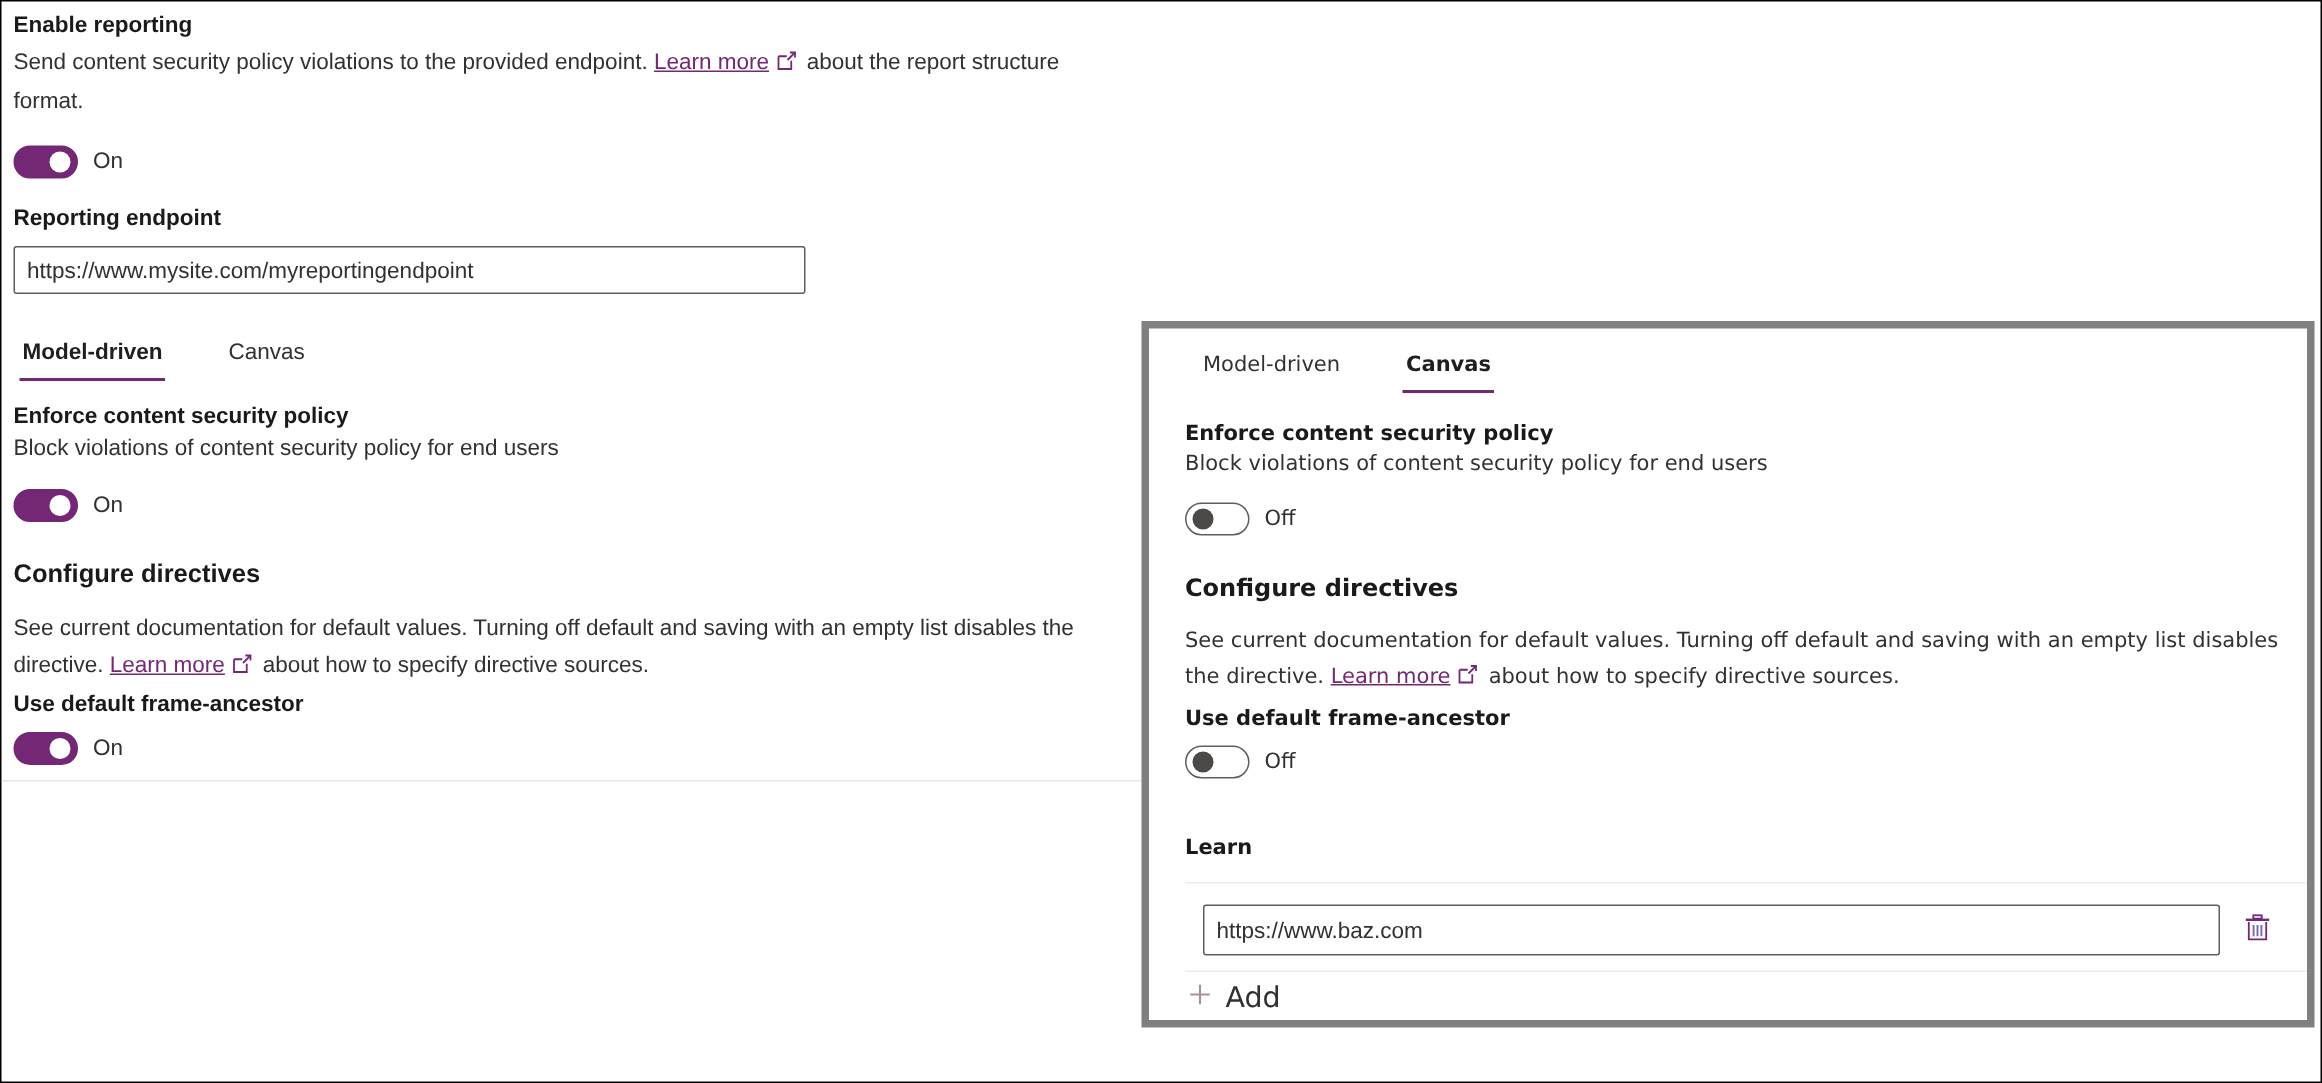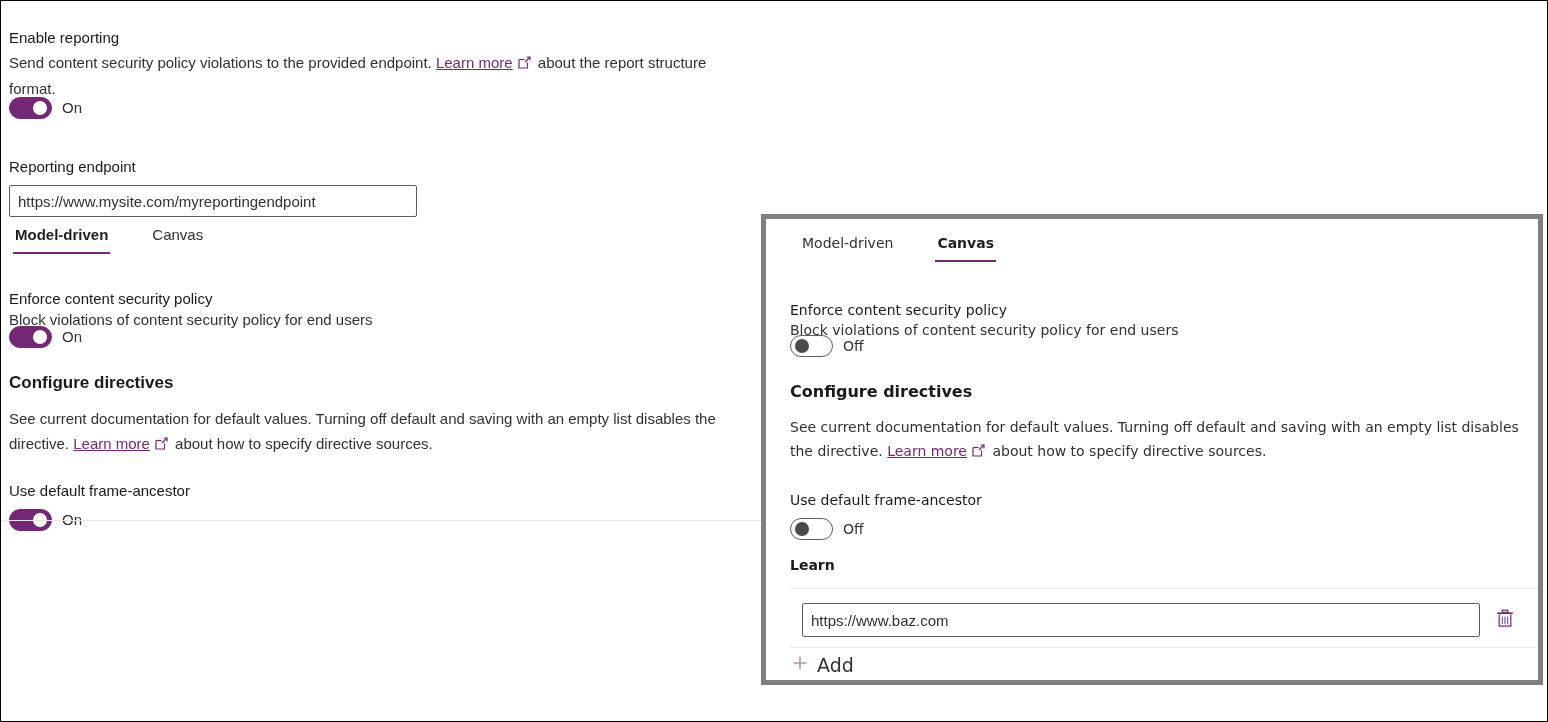--- a/index.html
+++ b/index.html
@@ -28,24 +28,23 @@
     top: 0;
     width: 770px;
     height: 722px;
     box-sizing: border-box;
     padding: 0 8px;
     color: #201f1e;
   }
 
   .sec-label {
     font-size: 15px;
-    font-weight: normal;
+    font-weight: bold;
     color: #1b1a19;
     line-height: 20px;
-    margin-top: 21px;
   }
   .sec-desc {
     font-size: 15px;
     color: #323130;
     line-height: 25px;
     max-width: 748px;
   }
   .hdr-big {
     font-size: 17px;
     font-weight: bold;
@@ -249,21 +248,21 @@
 
     <div class="toggle-row" style="position:absolute; left:8px; top:96px;">
       <div class="switch on">
           <span class="knob"></span>
         </div>
       <span class="switch-label">On</span>
     </div>
 
     <div style="position:absolute; left:8px; top:135px;">
       <div class="sec-label">Reporting endpoint</div>
-      <input class="txt-input" style="width: 408px; margin-top: 8px;" type="text" value="https://www.mysite.com/myreportingendpoint">
+      <input class="txt-input" style="width: 528px; margin-top: 8px;" type="text" value="https://www.mysite.com/myreportingendpoint">
     </div>
 
     <div class="tabs" style="position:absolute; left:0px; top:222px;">
       <div class="tab selected">Model-driven</div>
       <div class="tab">Canvas</div>
     </div>
 
     <div style="position:absolute; left:8px; top:267px; width:748px;">
       <div class="sec-label">Enforce content security policy</div>
       <div class="sec-desc" style="line-height:21px;">Block violations of content security policy for end users</div>

